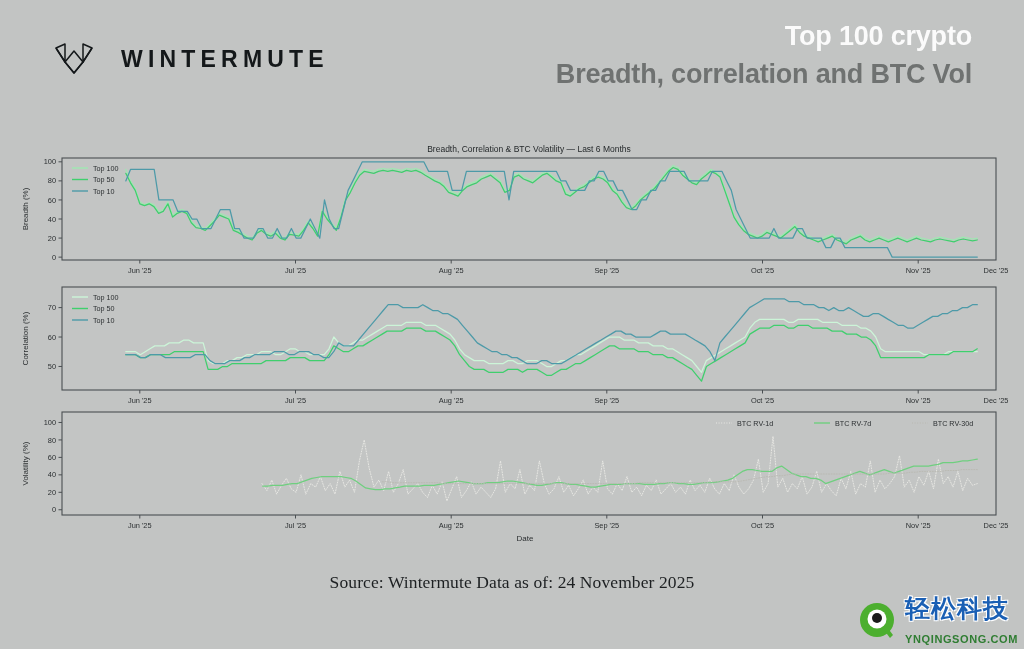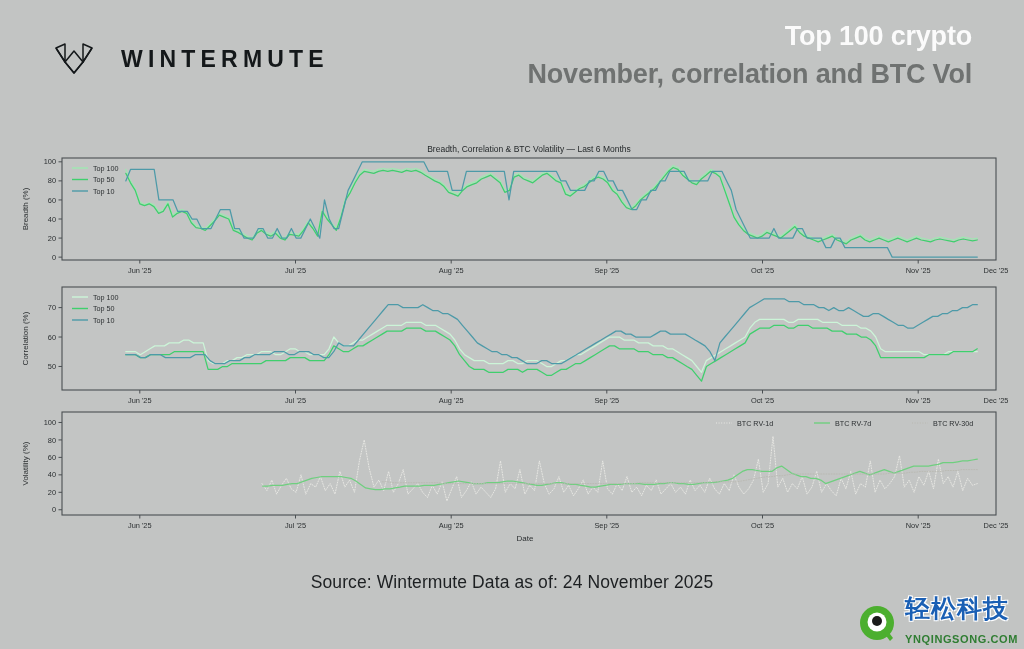--- a/index.html
+++ b/index.html
@@ -11,22 +11,22 @@
   }
   .brand{position:absolute;left:52px;top:42px;display:flex;align-items:center;gap:25px;}
   .brand-mark{width:44px;height:34px;}
   .brand-name{font-size:23px;letter-spacing:5.2px;color:#14181a;font-weight:600;}
   .titles{position:absolute;right:52px;top:20px;text-align:right;}
   .title-1{font-size:27px;font-weight:700;color:#fbfbfb;letter-spacing:-.2px;line-height:1.25;}
   .title-2{font-size:27px;font-weight:700;color:#6f7271;letter-spacing:-.2px;line-height:1.25;margin-top:4px;}
   .figure{position:absolute;left:0;top:140px;width:958px;height:410px;}
   .figure svg{display:block;}
   .source{position:absolute;left:0;right:0;top:572px;text-align:center;
-          font-size:17.5px;color:#1d2022;letter-spacing:.1px;}
-  .watermark{position:absolute;right:6px;bottom:4px;display:flex;align-items:flex-end;gap:7px;}
+          font-size:17.5px;color:#1d2022;letter-spacing:.1px;font-family:Liberation Serif, serif;}
+  .watermark{position:absolute;right:6px;bottom:4px;display:flex;align-items:center;gap:7px;}
   .wm-logo{width:42px;height:42px;position:relative;}
   .wm-txt{display:flex;flex-direction:column;line-height:1;}
   .wm-cn{font-size:25px;font-weight:700;color:#1a5fb4;letter-spacing:1px;
          text-shadow:-1px -1px 0 #fff,1px -1px 0 #fff,-1px 1px 0 #fff,1px 1px 0 #fff;}
   .wm-en{font-size:11px;font-weight:700;color:#2f7d32;letter-spacing:.6px;margin-top:13px;}
   text{font-family:"Liberation Sans",sans-serif;}
 </style>
 </head>
 <body>
 
@@ -39,21 +39,21 @@
         <path d="M13 20 L22 9 L31 20 L22 31 Z"></path>
         <path d="M4 6 L13 20 L22 31 L31 20 L40 6"></path>
       </g>
     </svg>
   </span>
   <span class="brand-name">WINTERMUTE</span>
 </div>
 
 <div class="titles">
   <div class="title-1">Top 100 crypto</div>
-  <div class="title-2">November, correlation and BTC Vol</div>
+  <div class="title-2">Breadth, correlation and BTC Vol</div>
 </div>
 
 <div class="figure">
   <svg id="fig" width="1024" height="410" viewBox="0 0 1024 410">
       <text x="529" y="12" text-anchor="middle" font-size="8.5" fill="#25292b">Breadth, Correlation &amp; BTC Volatility — Last 6 Months</text>
       <g>
         <rect x="62" y="18" width="934" height="102" fill="#c3c5c4" stroke="#4a4f52" stroke-width="1.1"></rect>
         <line x1="58.5" y1="117.14018691588785" x2="62" y2="117.14018691588785" stroke="#4a4f52" stroke-width="1"></line>
         <text x="56" y="119.74018691588785" text-anchor="end" font-size="7.4" fill="#2b2f31">0</text>
         <line x1="58.5" y1="98.07476635514018" x2="62" y2="98.07476635514018" stroke="#4a4f52" stroke-width="1"></line>

